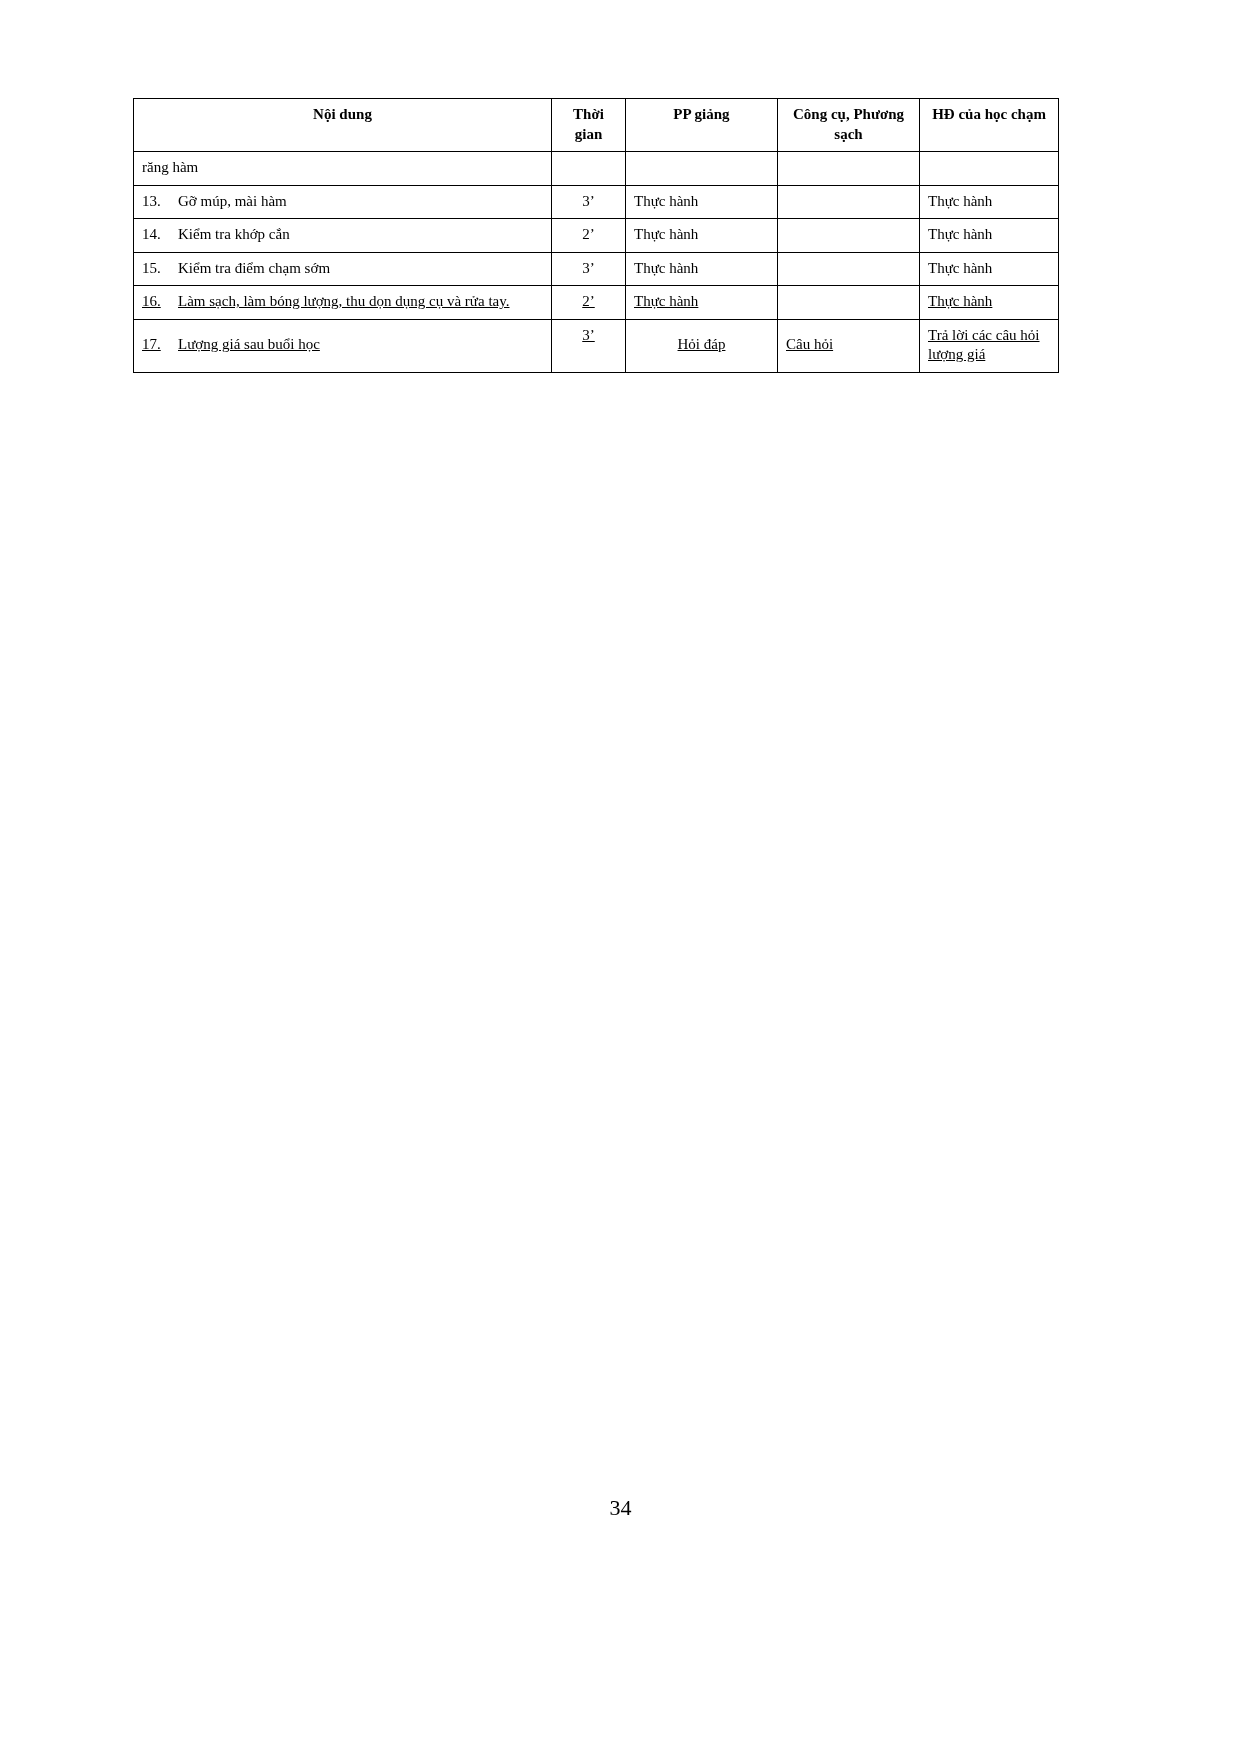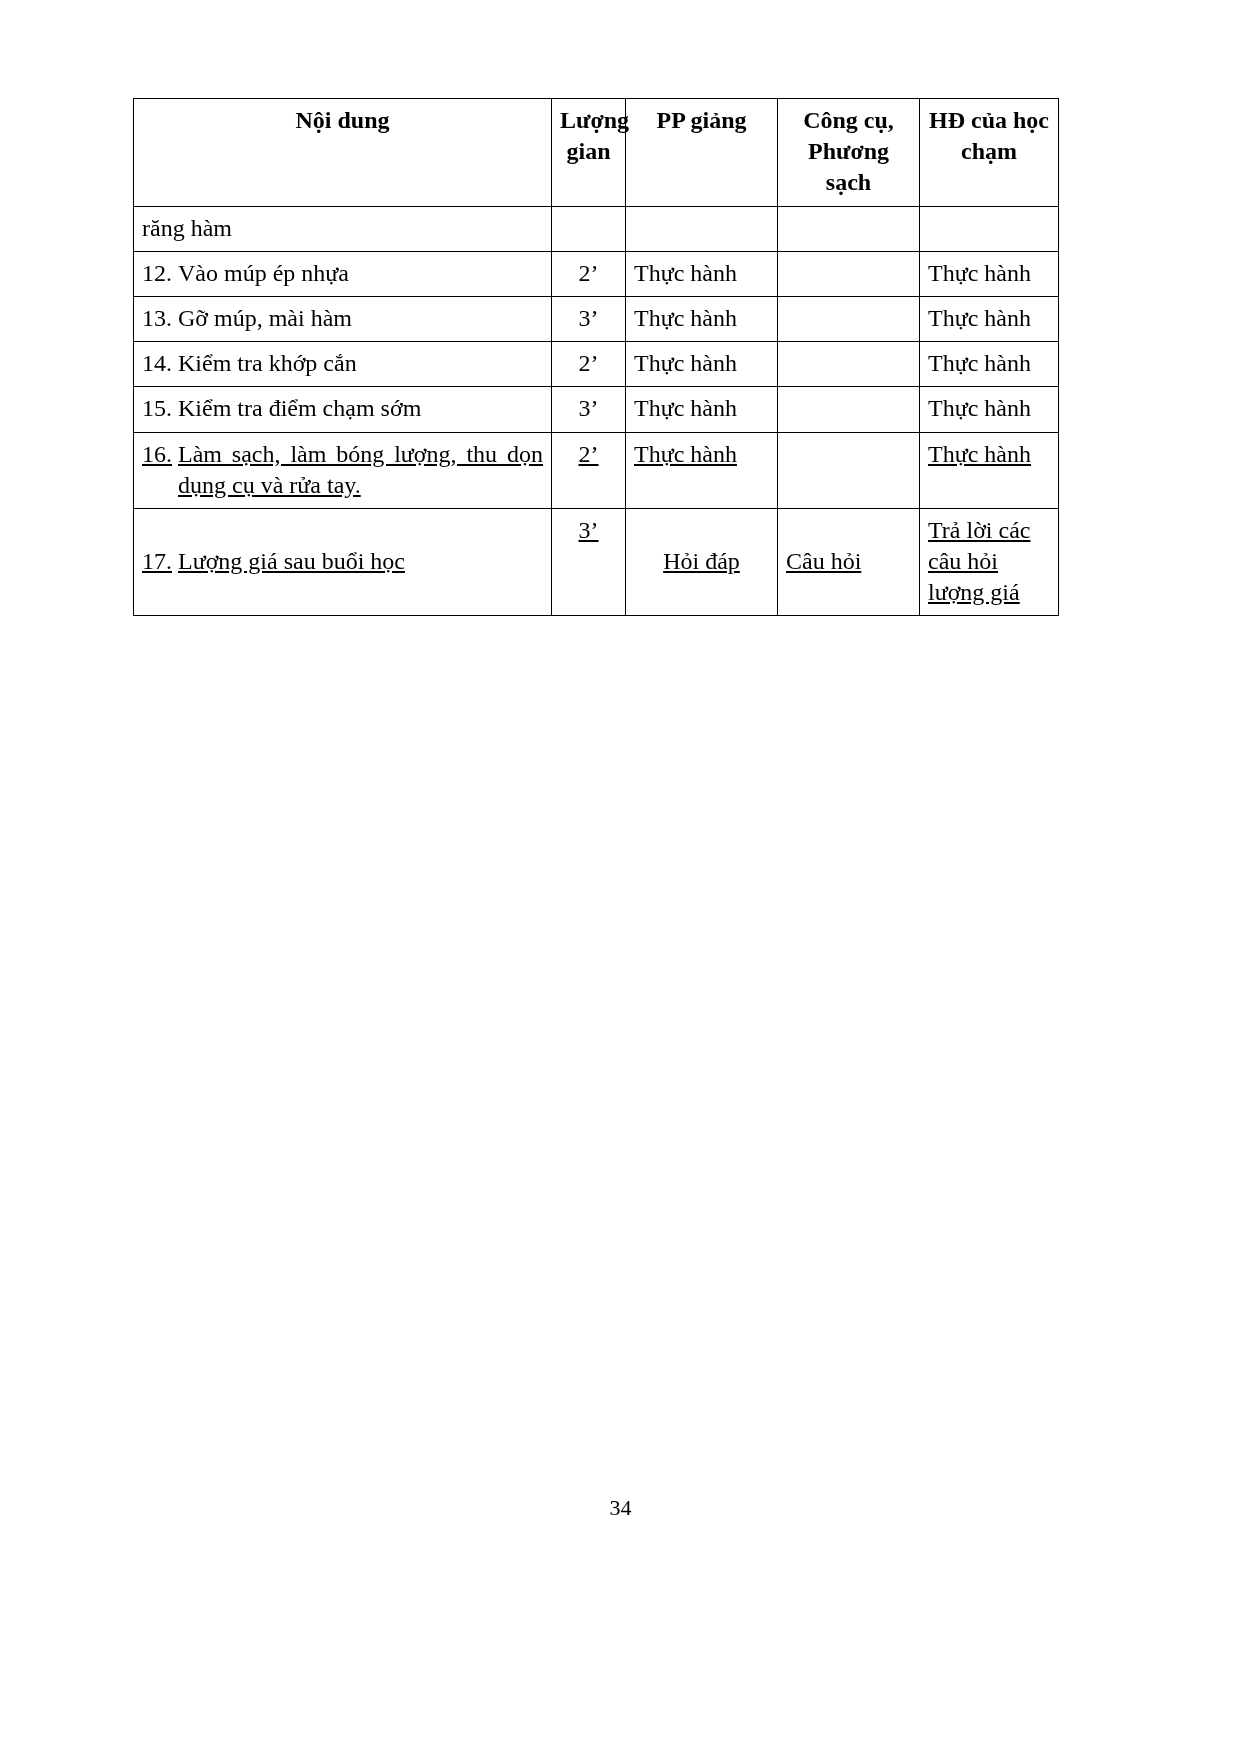--- a/index.html
+++ b/index.html
@@ -29,21 +29,21 @@
   }
   table.sched {
     border-collapse: collapse;
     width: 925px;
     table-layout: fixed;
   }
   table.sched td, table.sched th {
     border: 1px solid #000000;
     vertical-align: top;
     padding: 6px 8px 7px 8px;
-    font-size: 24px;
+    font-size: 15px;
     line-height: 1.30;
   }
   thead th {
     text-align: center;
     vertical-align: middle;
     font-weight: bold;
     font-size: 21px;
     padding: 10px 6px;
     line-height: 1.32;
   }
@@ -116,48 +116,36 @@
       <colgroup>
         <col class="c-noidung">
         <col class="c-thoigian">
         <col class="c-pp">
         <col class="c-congcu">
         <col class="c-hd">
       </colgroup>
       <thead>
         <tr>
           <th>Nội dung</th>
-          <th>Lượng gian</th>
+          <th>Thời gian</th>
           <th>PP giảng</th>
           <th>Công cụ, Phương sạch</th>
           <th>HĐ của học chạm</th>
         </tr>
       </thead>
       <tbody>
 
         <tr>
           <td class="noidung plain">răng hàm</td>
           <td class="thoigian"></td>
           <td class="pp"></td>
           <td class="congcu"></td>
           <td class="hd"></td>
         </tr>
 
-        <tr>
-          <td class="noidung">
-            <div class="item">
-              <span class="num">12.</span>
-              <span class="txt">Vào múp ép nhựa</span>
-            </div>
-          </td>
-          <td class="thoigian">2’</td>
-          <td class="pp">Thực hành</td>
-          <td class="congcu"></td>
-          <td class="hd">Thực hành</td>
-        </tr>
 
         <tr>
           <td class="noidung">
             <div class="item">
               <span class="num">13.</span>
               <span class="txt">Gỡ múp, mài hàm</span>
             </div>
           </td>
           <td class="thoigian">3’</td>
           <td class="pp">Thực hành</td>

